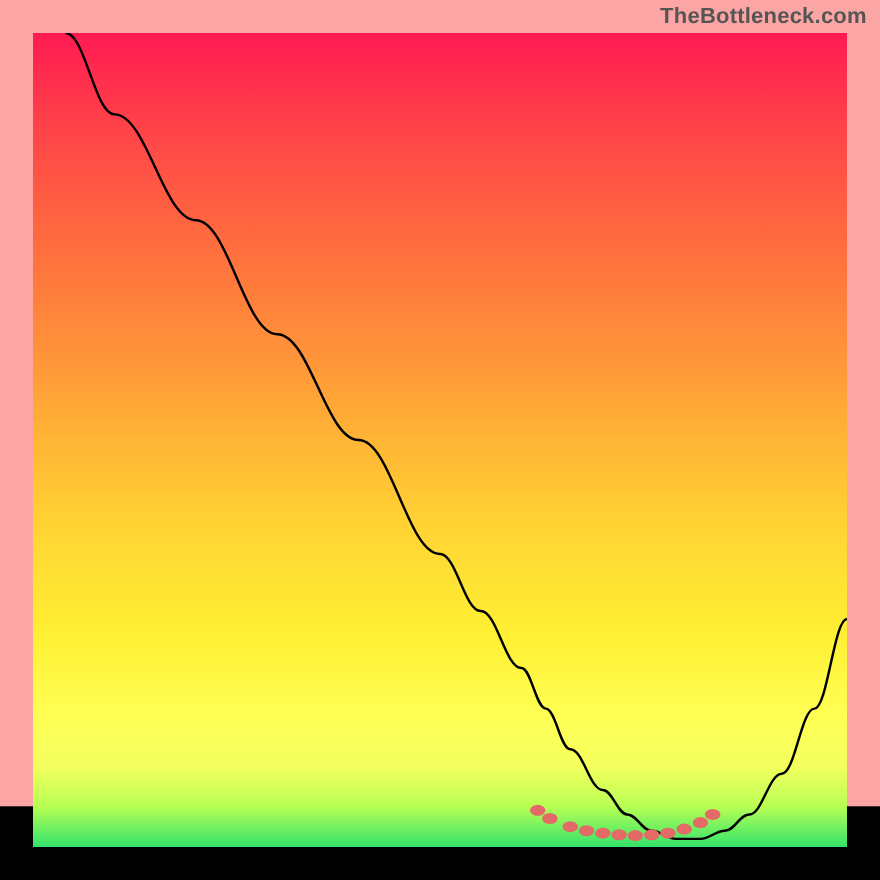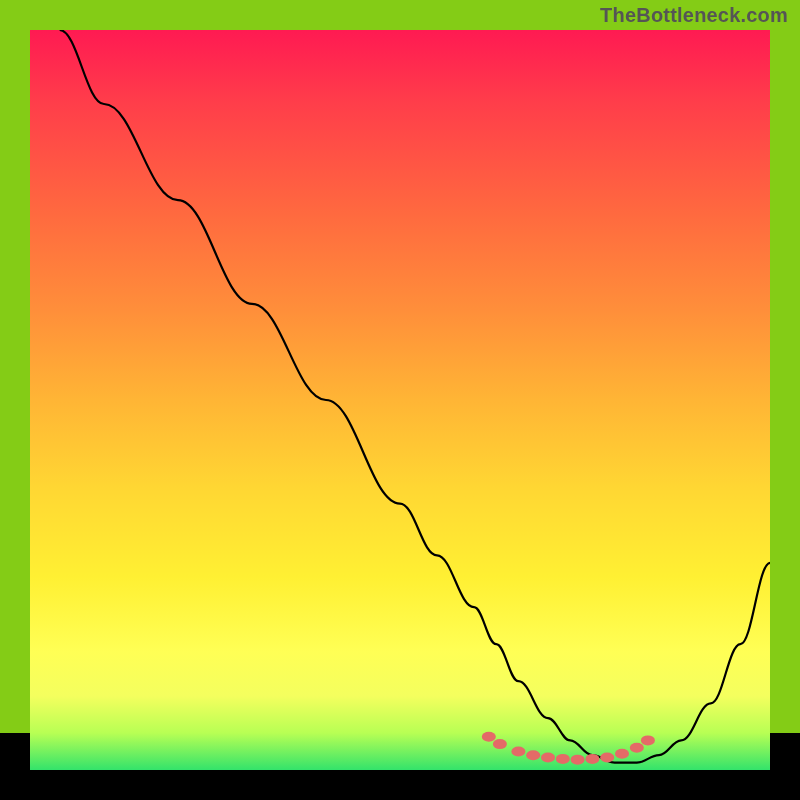--- a/index.html
+++ b/index.html
@@ -8,21 +8,21 @@
     width: 800px;
     height: 800px;
     background: #000;
     overflow: hidden;
     font-family: Arial, Helvetica, sans-serif;
   }
   .container {
     position: relative;
     width: 800px;
     height: 733px;
-    background: #84cc16;
+    background: #fca5a5;
   }
   .watermark {
     position: absolute;
     top: 4px;
     right: 12px;
     color: #555;
     font-size: 20px;
     font-weight: 600;
     letter-spacing: 0.2px;
     z-index: 5;

